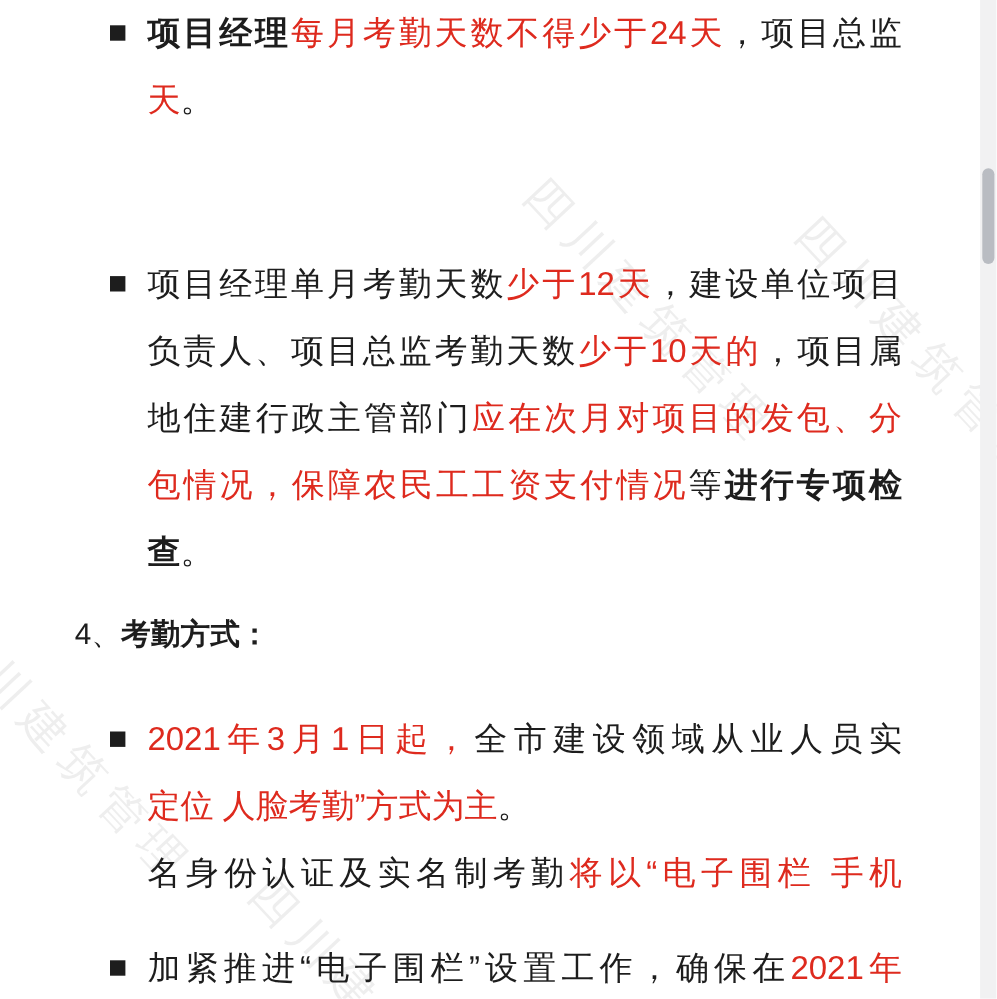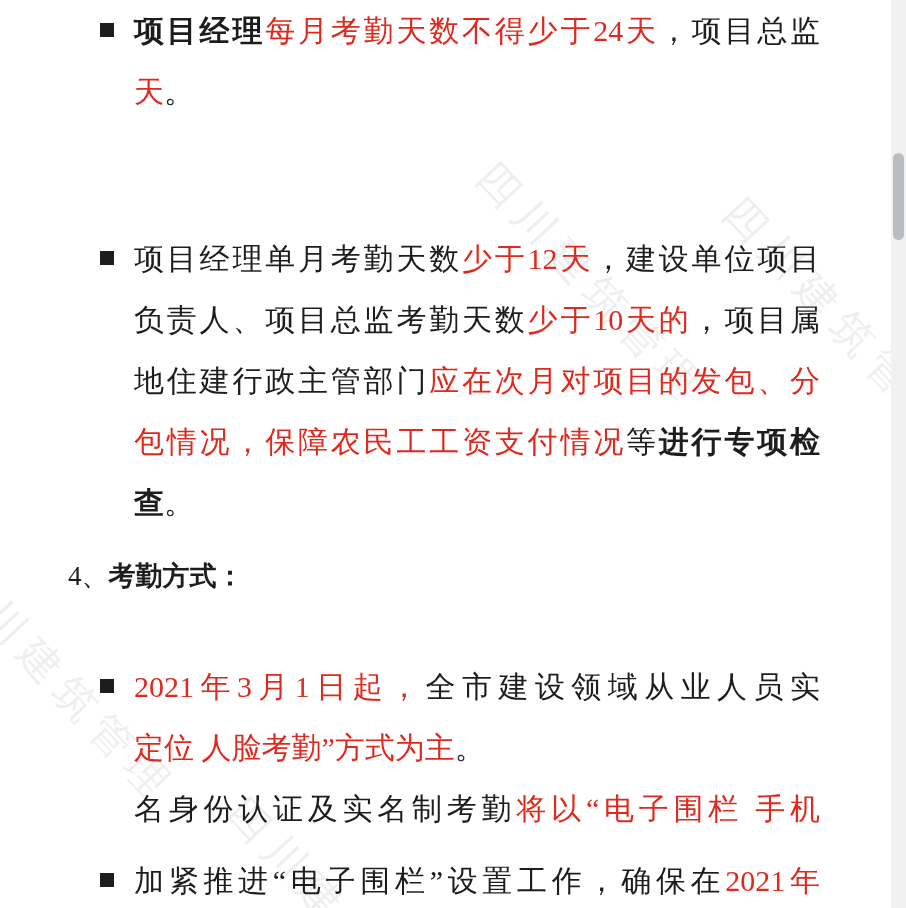--- a/index.html
+++ b/index.html
@@ -10,25 +10,24 @@
     background: var(--bg-color, #ffffff);
     font-family: "Liberation Sans", "DejaVu Sans", sans-serif;
   }
   .block {
     position:absolute;
     left:134px;
     width:686px;
     color: var(--text-color, #1d1d1d);
     font-size:30px;
     line-height:61px;
-    font-family:Liberation Serif, serif;
   }
   .b1 { top:0px; }
   .b2 { top:228px; }
-  .b3 { top:656px; }
+  .b3 { top:642px; }
   .b4 { top:850px; }
   .line {
     text-align:justify;
     text-align-last:justify;
     text-justify:inter-character;
   }
   .line.end { text-align:left; text-align-last:left; }
   .seg.red  { color: var(--red-color, #de2a1e); }
   .seg.bold { font-weight:bold; }
   .marker {

